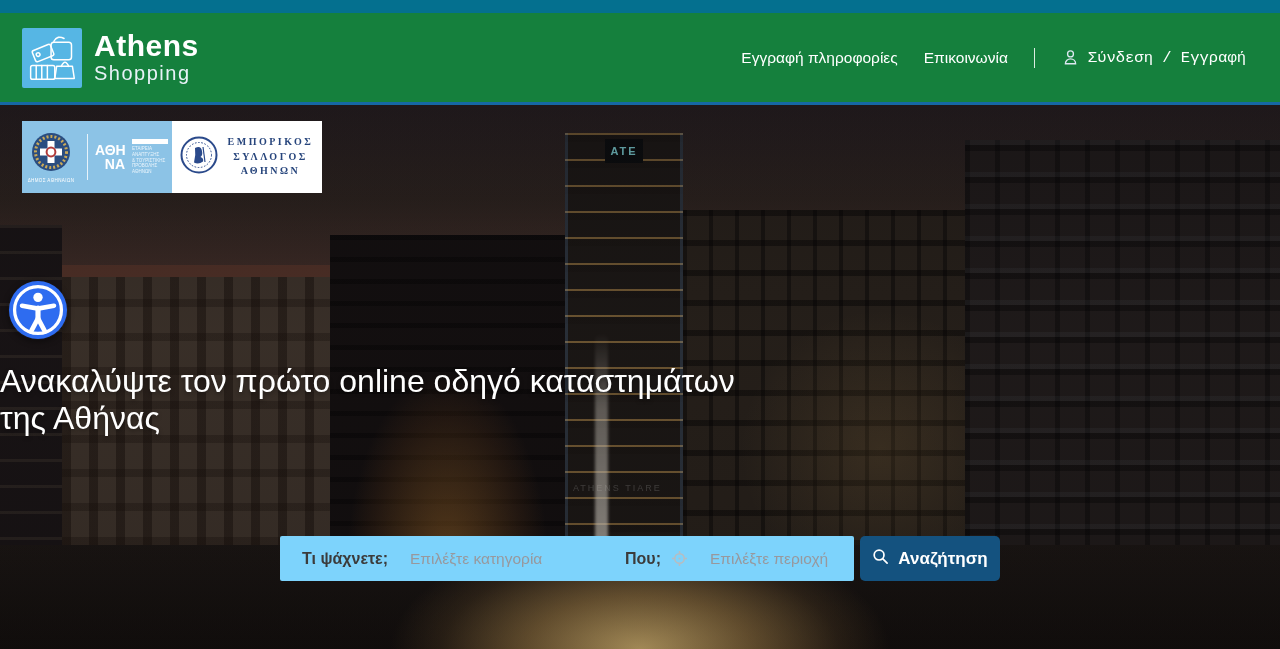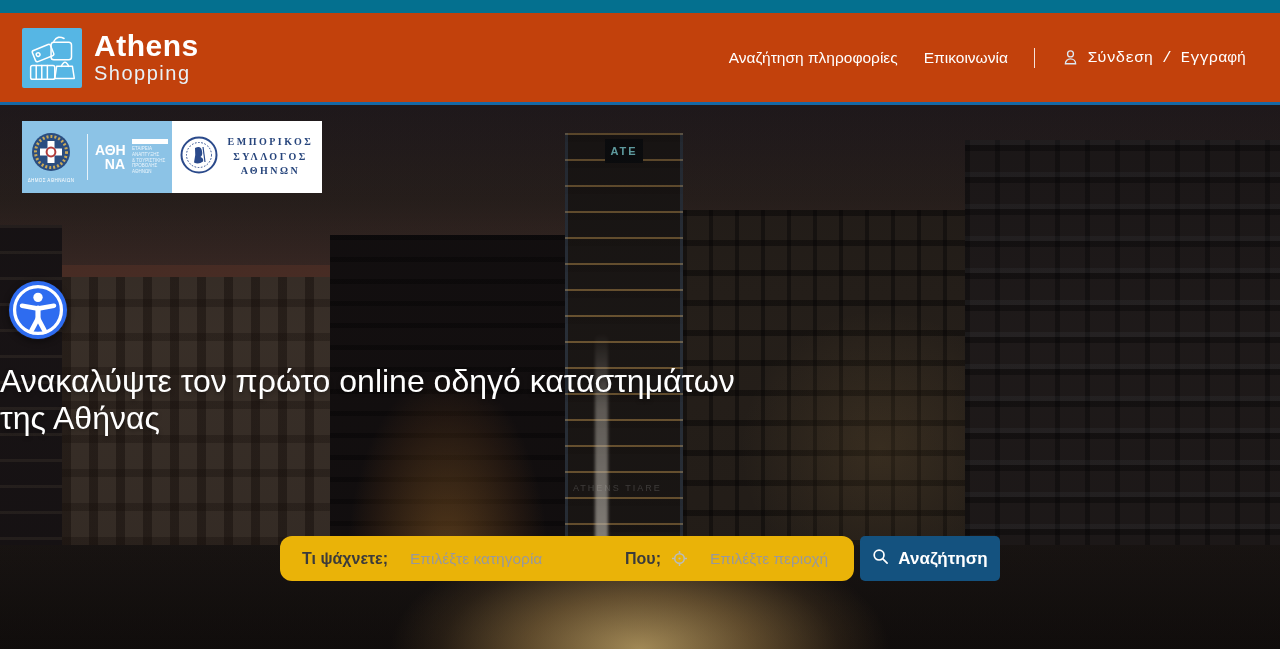--- a/index.html
+++ b/index.html
@@ -2,21 +2,21 @@
 <html><head>
 <meta charset="utf-8">
 <style>
   * { margin:0; padding:0; box-sizing:border-box; }
   html,body { width:1280px; height:649px; }
   body { font-family:"Liberation Sans", sans-serif; background:#000; }
   .page { position:relative; width:1280px; height:649px; overflow:hidden; }
 
   
   .topstrip { height:13px; background:#04708f; }
-  .header { height:89px; background:#c2410c; display:flex; align-items:center;
+  .header { height:89px; background:#15803d; display:flex; align-items:center;
             justify-content:space-between; padding:0 34px 0 22px; position:relative; z-index:30; }
   .header-edge { height:3px; background:#1668a4; }
 
   .brand { display:flex; align-items:center; gap:12px; cursor:pointer; }
   .brand-mark { width:60px; height:60px; background:#56b6e4; border-radius:2px;
                 display:flex; align-items:center; justify-content:center; }
   .brand-title { color:#fff; font-size:30px; font-weight:bold; line-height:1.05; letter-spacing:.5px; }
   .brand-sub { color:#e8f2f8; font-size:20px; font-weight:400; letter-spacing:1.5px; margin-top:1px; }
 
   .nav { display:flex; align-items:center; gap:26px; }
@@ -88,21 +88,21 @@
   .access-btn { position:absolute; left:8px; top:175px; width:60px; height:60px; z-index:20; cursor:pointer;
                 border-radius:50%; box-shadow:0 2px 6px rgba(0,0,0,.4); }
 
   
   .heading { position:absolute; left:0; top:258px; width:1280px; z-index:10;
              color:#fff; font-weight:normal; font-size:32px; line-height:1.17;
              text-shadow:0 2px 4px rgba(0,0,0,.35); }
 
   
   .search-row { position:absolute; left:0; top:431px; width:1280px; display:flex; justify-content:center; z-index:15; }
-  .search-panel { width:574px; height:45px; background:#eab308; border-radius:12px; display:flex; align-items:center; }
+  .search-panel { width:574px; height:45px; background:#7dd3fc; border-radius:2px; display:flex; align-items:center; }
   .field { display:flex; align-items:center; height:45px; }
   .field-what { width:358px; padding-left:22px; }
   .field-where { flex:1; padding-left:15px; }
   .field-label { font-size:16px; font-weight:bold; color:#3b3b3b; white-space:nowrap; }
   .field input { border:none; outline:none; font-size:15.5px; color:#3b3b3b; background:transparent;
                  margin-left:22px; flex:1; min-width:0; font-family:"Liberation Sans", sans-serif; }
   .field input::placeholder { color:#98989d; opacity:1; }
   .field-divider { width:1px; height:45px; background:#e3e3e3; }
   .where-icon { margin-left:10px; display:flex; }
   .search-btn { margin-left:6px; width:140px; height:45px; background:#14527f; border:none; border-radius:5px;
@@ -132,21 +132,21 @@
           <path d="M38 37 q4 -9 8 0"></path>
         </svg>
       </div>
       <div class="brand-text">
         <div class="brand-title">Athens</div>
         <div class="brand-sub">Shopping</div>
       </div>
     </div>
 
     <div class="nav">
-      <a>Αναζήτηση πληροφορίες</a>
+      <a>Εγγραφή πληροφορίες</a>
       <a>Επικοινωνία</a>
       <span class="sep"></span>
       <a class="login">
         <span>
           <svg width="19" height="19" viewBox="0 0 20 20" fill="none" stroke="#dde8f1" stroke-width="1.4">
             <circle cx="10" cy="6.2" r="3.1"></circle>
             <path d="M4.6 16.6 c0 -3.2 2.5 -5.2 5.4 -5.2 s5.4 2 5.4 5.2 z"></path>
           </svg>
         </span>
         <span>Σύνδεση / Εγγραφή</span>

